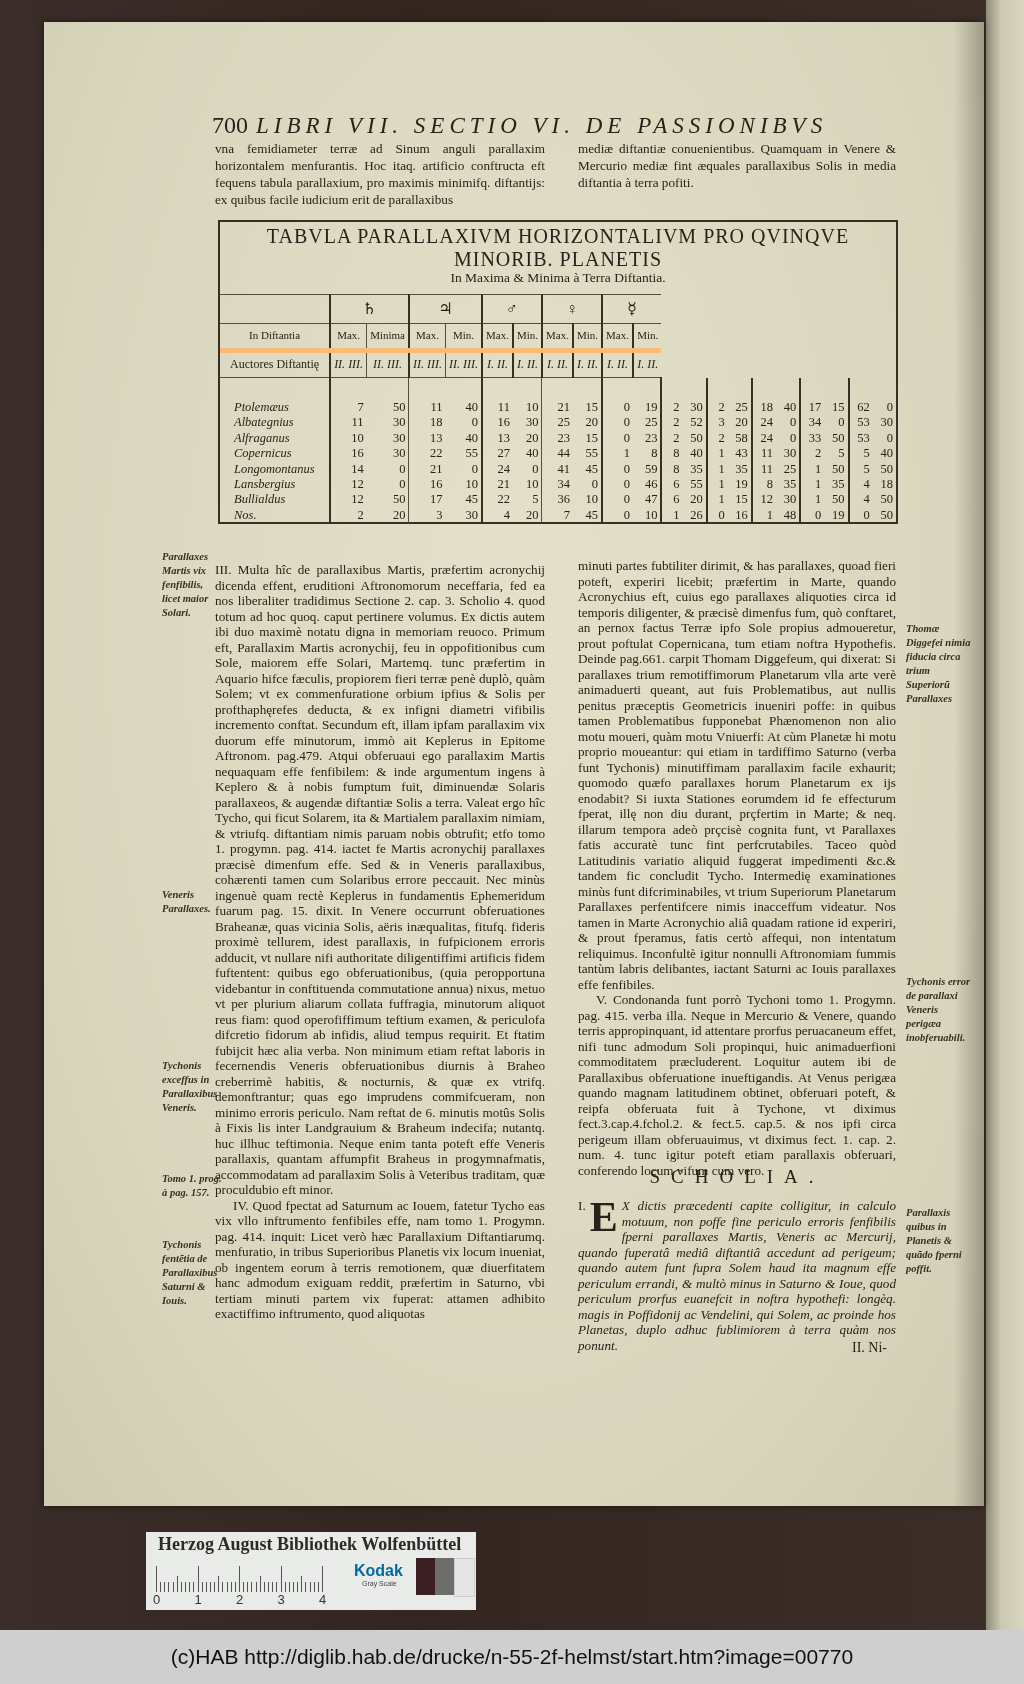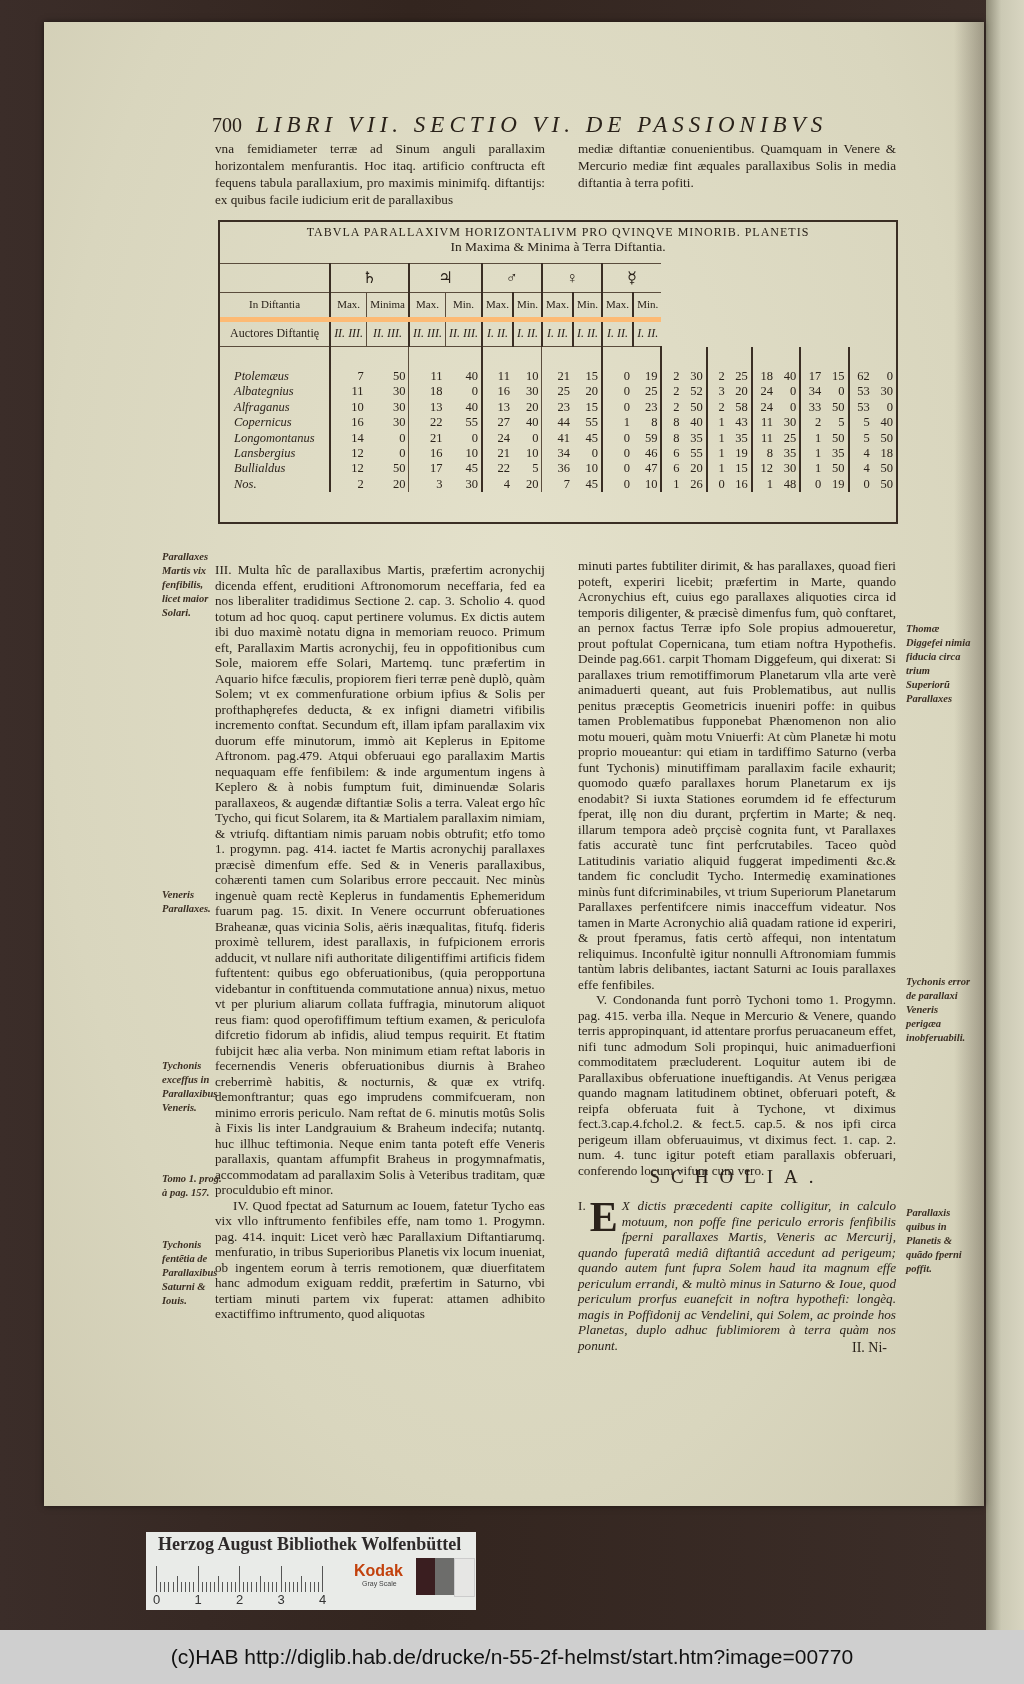--- a/index.html
+++ b/index.html
@@ -24,30 +24,30 @@
     box-shadow: 0 0 6px rgba(0,0,0,.5);
   }
   .page::after {
     content: ""; position: absolute; right: 0; top: 0; width: 30px; height: 100%;
     background: linear-gradient(90deg, rgba(0,0,0,0) 0%, rgba(60,50,40,0.35) 100%);
   }
   .running-head {
     position: absolute; left: 212px; top: 112px; width: 680px;
     font-size: 23px; font-style: italic; letter-spacing: 5px; white-space: nowrap;
   }
-  .running-head .pno { font-style: normal; letter-spacing: 0; margin-right: 14px; font-size: 20px; }
+  .running-head .pno { font-style: normal; letter-spacing: 0; margin-right: 8px; font-size: 24px; }
   .intro { position: absolute; top: 140px; font-size: 13.2px; line-height: 17px; text-align: justify; }
   .intro.left { left: 215px; width: 330px; }
   .intro.right { left: 578px; width: 318px; }
   .tbl-wrap {
     position: absolute; left: 218px; top: 220px; width: 676px; height: 300px;
     border-left: 2px solid #3a2e24; border-right: 2px solid #3a2e24;
     border-top: 2px solid #3a2e24; border-bottom: 2px solid #3a2e24;
   }
-  .tbl-title { text-align: center; font-size: 12px; letter-spacing: 1px; margin-top: 3px; }
+  .tbl-title { text-align: center; font-size: 20px; letter-spacing: 1px; margin-top: 3px; }
   .tbl-sub { text-align: center; font-size: 13.5px; margin-top: -1px; }
   table.par {
     width: 100%; border-collapse: collapse; margin-top: 8px;
     font-size: 12.5px; line-height: 15.4px;
   }
   table.par td, table.par th { padding: 0 3px; font-weight: normal; }
   table.par .ph th { font-size: 16px; height: 28px; border-top: 1px solid #5a4c3c; border-bottom: 1px solid #5a4c3c; }
   table.par .sub th { height: 24px; border-bottom: 5px solid #fdba74; font-size: 11px; margin-top: 41px; }
   table.par .unit th { height: 24px; border-bottom: 1px solid #5a4c3c; font-style: italic; font-size: 12px; }
   table.par .vl { border-left: 2px solid #3a2e24; }
@@ -69,21 +69,21 @@
   .scholia .num { font-style: normal; float: left; margin-right: 4px; }
   .catch { position: absolute; left: 852px; top: 1340px; font-size: 14px; text-align: right; }
   .hab-card {
     position: absolute; left: 146px; top: 1532px; width: 330px; height: 78px; background: #e9ebe8;
   }
   .hab-title { position: absolute; left: 12px; top: 2px; font-family: "Liberation Serif", serif; font-weight: bold; font-size: 18px; color: #2e2a2a; white-space: nowrap; }
   .ruler { position: absolute; left: 10px; top: 34px; width: 170px; height: 26px; border-bottom: 0; }
   .ruler .tick { position: absolute; bottom: 0; width: 1px; background: #555; }
   .ruler-labels { position: absolute; left: 10px; top: 60px; width: 180px; font-family: "Liberation Sans", sans-serif; font-size: 13px; color: #333; }
   .ruler-labels span { position: absolute; top: 0; }
-  .kodak { position: absolute; left: 208px; top: 30px; font-family: "Liberation Sans", sans-serif; font-weight: bold; font-size: 16px; color: #c2410c; }
+  .kodak { position: absolute; left: 208px; top: 30px; font-family: "Liberation Sans", sans-serif; font-weight: bold; font-size: 16px; color: #0369a1; }
   .kodak-sub { position: absolute; left: 216px; top: 48px; font-family: "Liberation Sans", sans-serif; font-size: 7px; color: #444; }
   .gs { position: absolute; top: 26px; width: 19px; height: 37px; }
   .footer {
     position: absolute; left: 0; top: 1630px; width: 1024px; height: 54px; background: #cfcfcf;
     font-family: "Liberation Sans", sans-serif; font-size: 21px; color: #111;
     display: flex; align-items: center; justify-content: center; white-space: nowrap;
   }
 </style>
 </head>
 <body>

